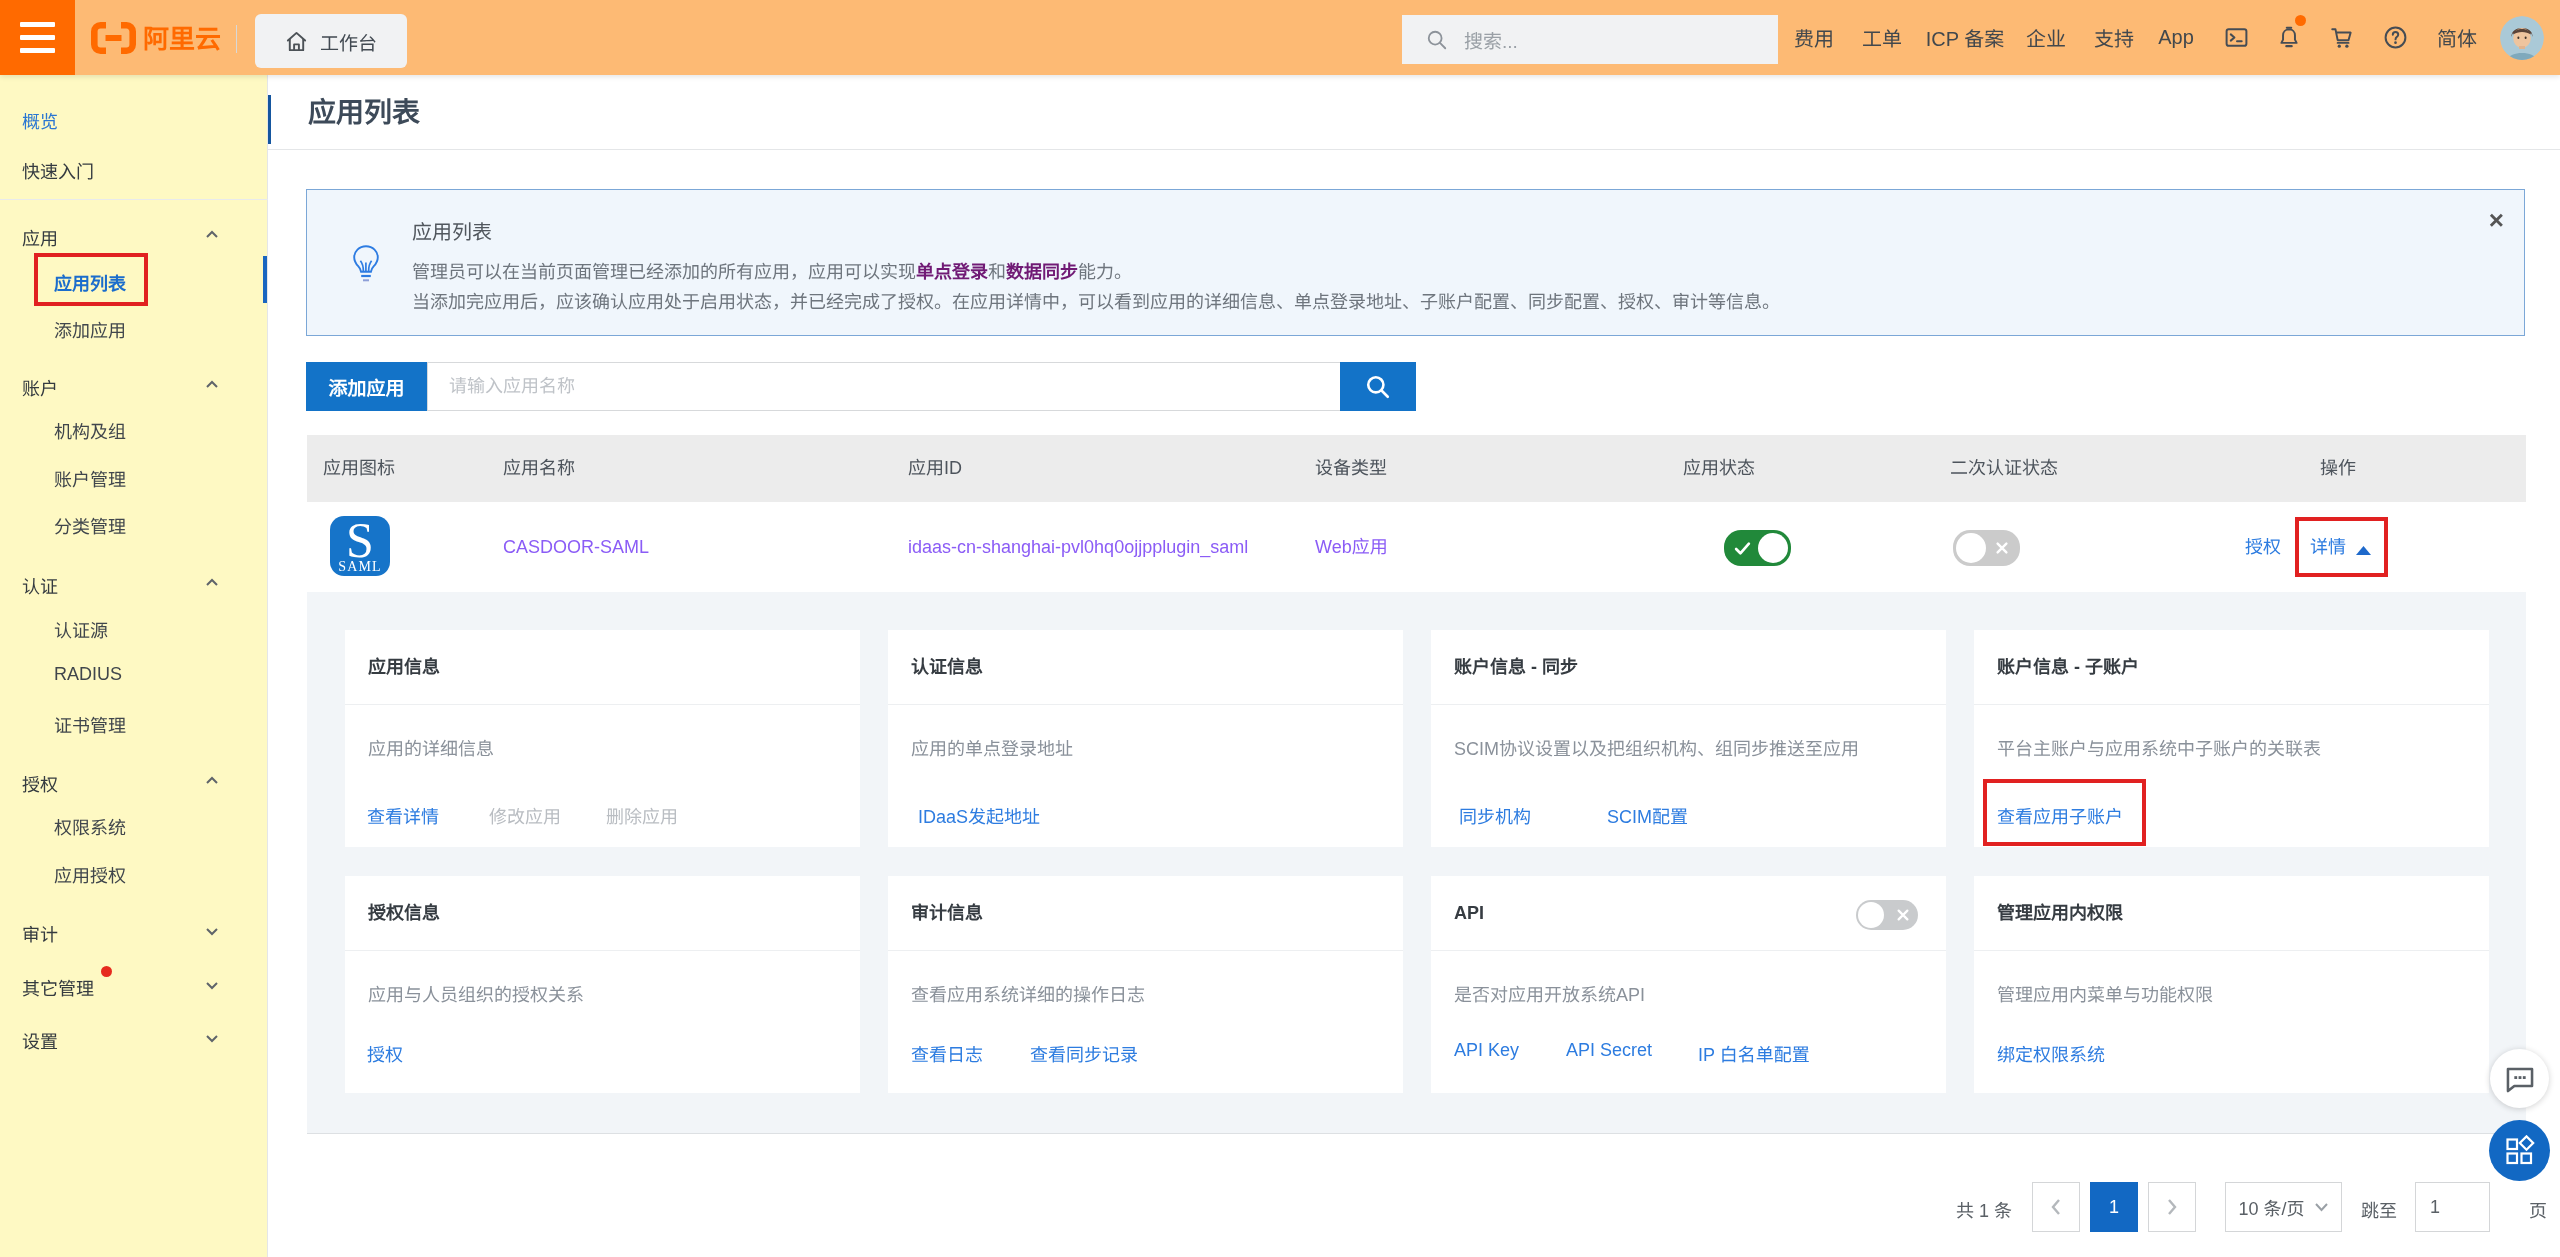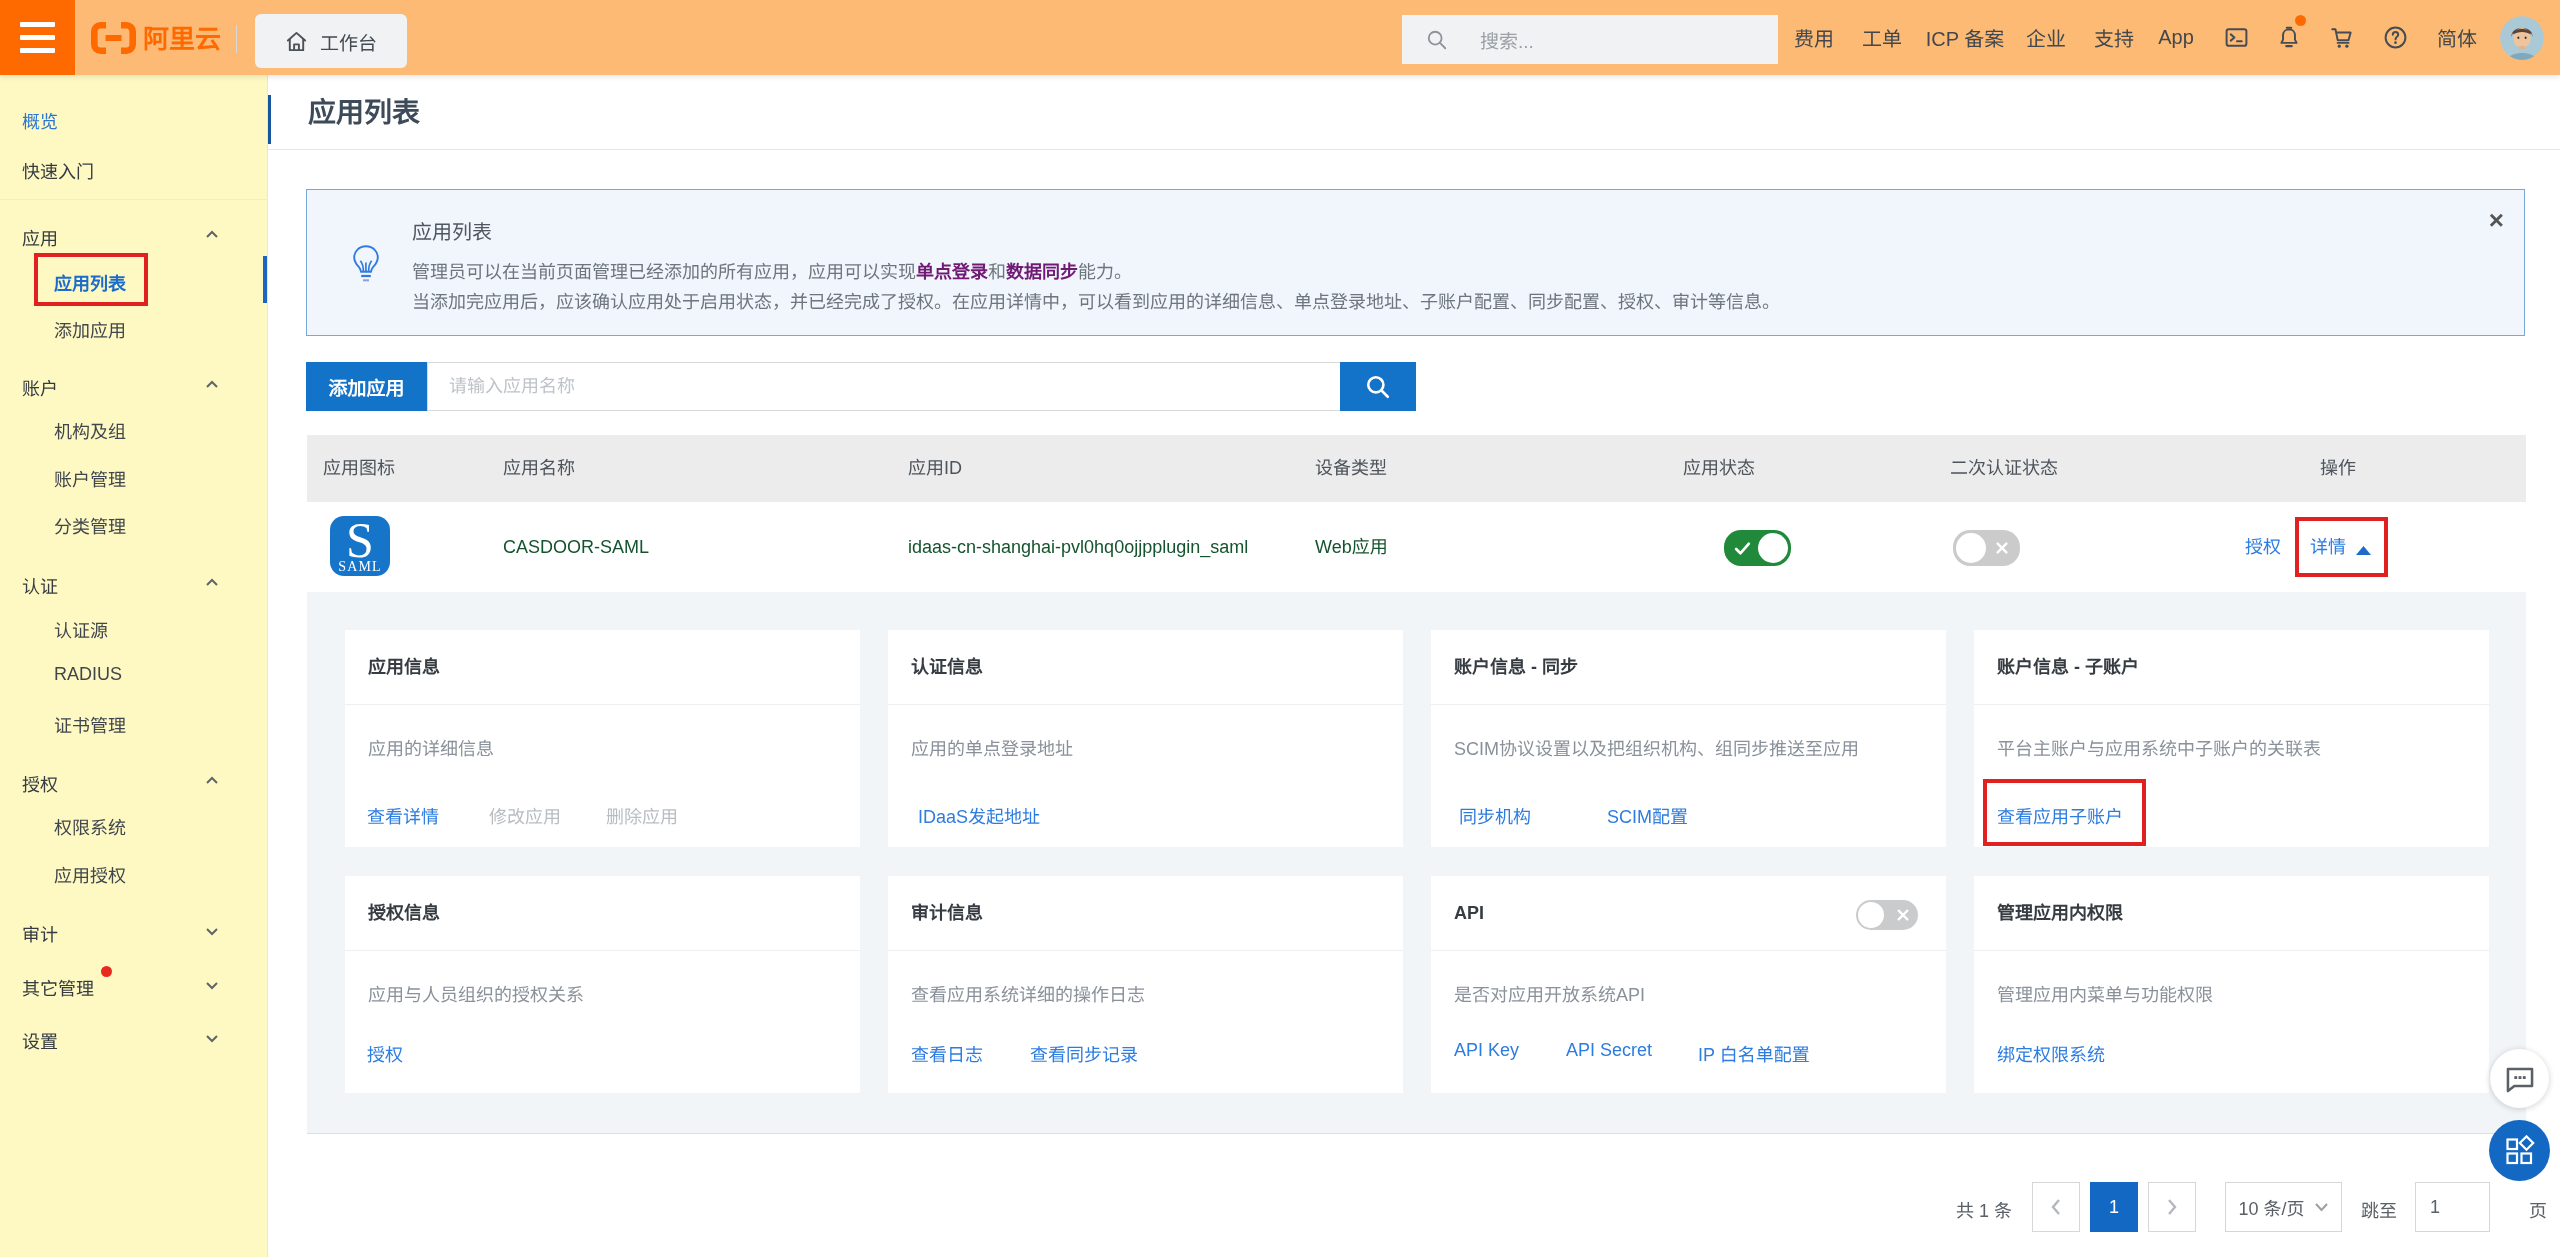--- a/index.html
+++ b/index.html
@@ -10,21 +10,21 @@
 
 #topbar{position:absolute;left:0;top:0;width:2560px;height:75px;background:#fdba74;
   box-shadow:0 2px 5px rgba(0,0,0,.10);z-index:30}
 #burger{position:absolute;left:0;top:0;width:75px;height:75px;background:#FF6A00}
 #burger span{position:absolute;left:20px;width:35px;height:4.5px;background:#fff;border-radius:1px}
 #logo{position:absolute;left:91px;top:22px;height:32px}
 #hsep{position:absolute;left:236px;top:25px;width:1px;height:28px;background:#d8d8d8}
 #wsbtn{position:absolute;left:255px;top:14px;width:152px;height:54px;background:#f1f2f3;border-radius:6px;
   color:#424a52;font-size:19px;display:flex;align-items:center;justify-content:center;gap:12px}
 #hsearch{position:absolute;left:1402px;top:15px;width:376px;height:49px;background:#f1f2f3;
-  display:flex;align-items:center;color:#9aa0a6;font-size:19px;padding-left:24px;gap:32px}
+  display:flex;align-items:center;color:#9aa0a6;font-size:19px;padding-left:24px;gap:16px}
 .hlink{position:absolute;top:0;height:75px;display:flex;align-items:center;justify-content:center;
   color:#42484d;font-size:20px}
 .hicon{position:absolute;top:0;height:75px;display:flex;align-items:center;justify-content:center}
 #avatar{position:absolute;left:2500px;top:16px;width:44px;height:44px;border-radius:50%;overflow:hidden}
 
 #side{position:absolute;left:0;top:75px;width:268px;height:1182px;background:#fef9c3;
   border-right:1px solid #e4e6e8;z-index:20}
 .nav1{position:absolute;left:22px;font-size:18px;color:#353b40}
 .nav2{position:absolute;left:54px;font-size:18px;color:#40464c}
 .chev{position:absolute;left:205px;width:14px;height:14px}
@@ -49,21 +49,21 @@
 #addbtn{position:absolute;left:38px;top:287px;width:121px;height:49px;background:#1373c8;color:#fff;
   font-size:19px;font-weight:bold;display:flex;align-items:center;justify-content:center}
 #sinput{position:absolute;left:159px;top:287px;width:914px;height:49px;background:#fff;
   border:1px solid #d7d9db;color:#bfc3c8;font-size:18px;line-height:47px;padding-left:21px}
 #sbtn{position:absolute;left:1072px;top:287px;width:76px;height:49px;background:#1373c8;
   display:flex;align-items:center;justify-content:center}
 
 #thead{position:absolute;left:39px;top:360px;width:2219px;height:67px;background:#ececec}
 #thead div{position:absolute;top:0;height:67px;line-height:67px;font-size:18px;font-weight:normal;color:#4d545c}
 #trow{position:absolute;left:39px;top:427px;width:2219px;height:90px;background:#fff}
-#trow .cell{position:absolute;top:0;height:90px;line-height:90px;font-size:18px;color:#14532d}
+#trow .cell{position:absolute;top:0;height:90px;line-height:90px;font-size:18px;color:#8b5cf6}
 #samlicon{position:absolute;left:23px;top:14px;width:60px;height:60px;border-radius:14px;background:#1674c9;
   color:#fff;text-align:center;font-family:"Liberation Serif",serif}
 #samlicon .s{font-size:50px;line-height:46px;display:block;margin-top:1px}
 #samlicon .t{font-size:14px;letter-spacing:1.2px;display:block;margin-top:-4px}
 .toggle{position:absolute;border-radius:17px}
 
 #panel{position:absolute;left:39px;top:517px;width:2219px;height:542px;background:#f2f5f8;border-bottom:1px solid #dde0e3}
 .card{position:absolute;width:515px;height:217px;background:#fff}
 .card .ct{position:absolute;left:23px;top:0;height:74px;line-height:74px;font-size:18px;font-weight:bold;color:#363c42}
 .card .cdiv{position:absolute;left:0;top:74px;width:515px;height:1px;background:#edeff1}

